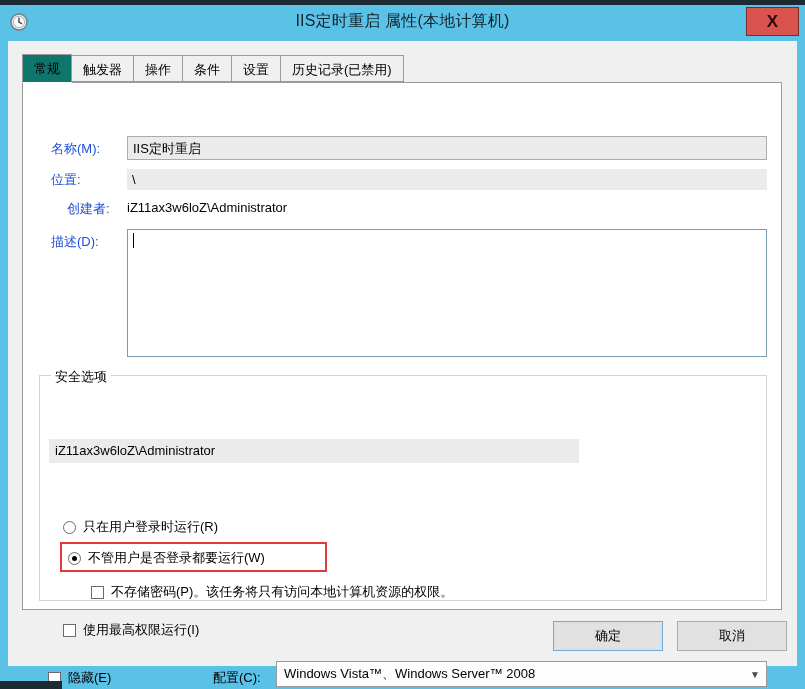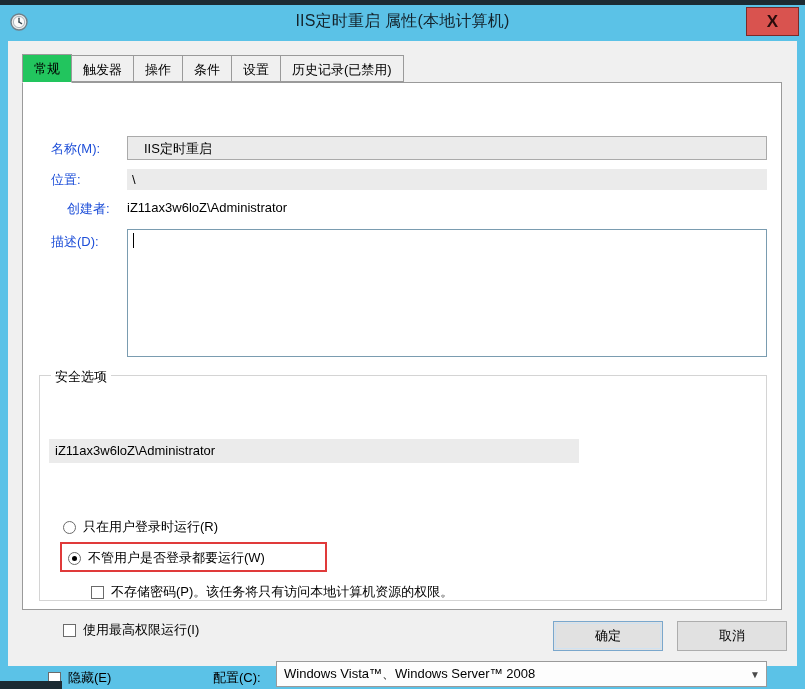--- a/index.html
+++ b/index.html
@@ -97,21 +97,21 @@
     border: 1px solid #9a9a9a;
     border-bottom: 1px solid #9a9a9a;
     margin-right: -1px;
     box-sizing: border-box;
     font-size: 13px;
     cursor: pointer;
     color: #000;
     white-space: nowrap;
   }
   .tab.active {
-    background: #22c55e;
+    background: #0f766e;
     border-bottom: 1px solid #ffffff;
     height: 29px;
     line-height: 28px;
     margin-top: -1px;
     z-index: 3;
     font-weight: normal;
   }
 
   
   #tabpage {
@@ -130,21 +130,21 @@
   }
 
   
   #name-input {
     position: absolute;
     left: 104px; top: 53px;
     width: 640px; height: 24px;
     background: #ebebeb;
     border: 1px solid #aaaaaa;
     box-sizing: border-box;
-    padding: 2px 16px;
+    padding: 2px 5px;
     font-family: inherit;
     font-size: 13px;
     color: #000;
     line-height: 19px;
     overflow: hidden;
     white-space: nowrap;
   }
   
   #location-input {
     position: absolute;

